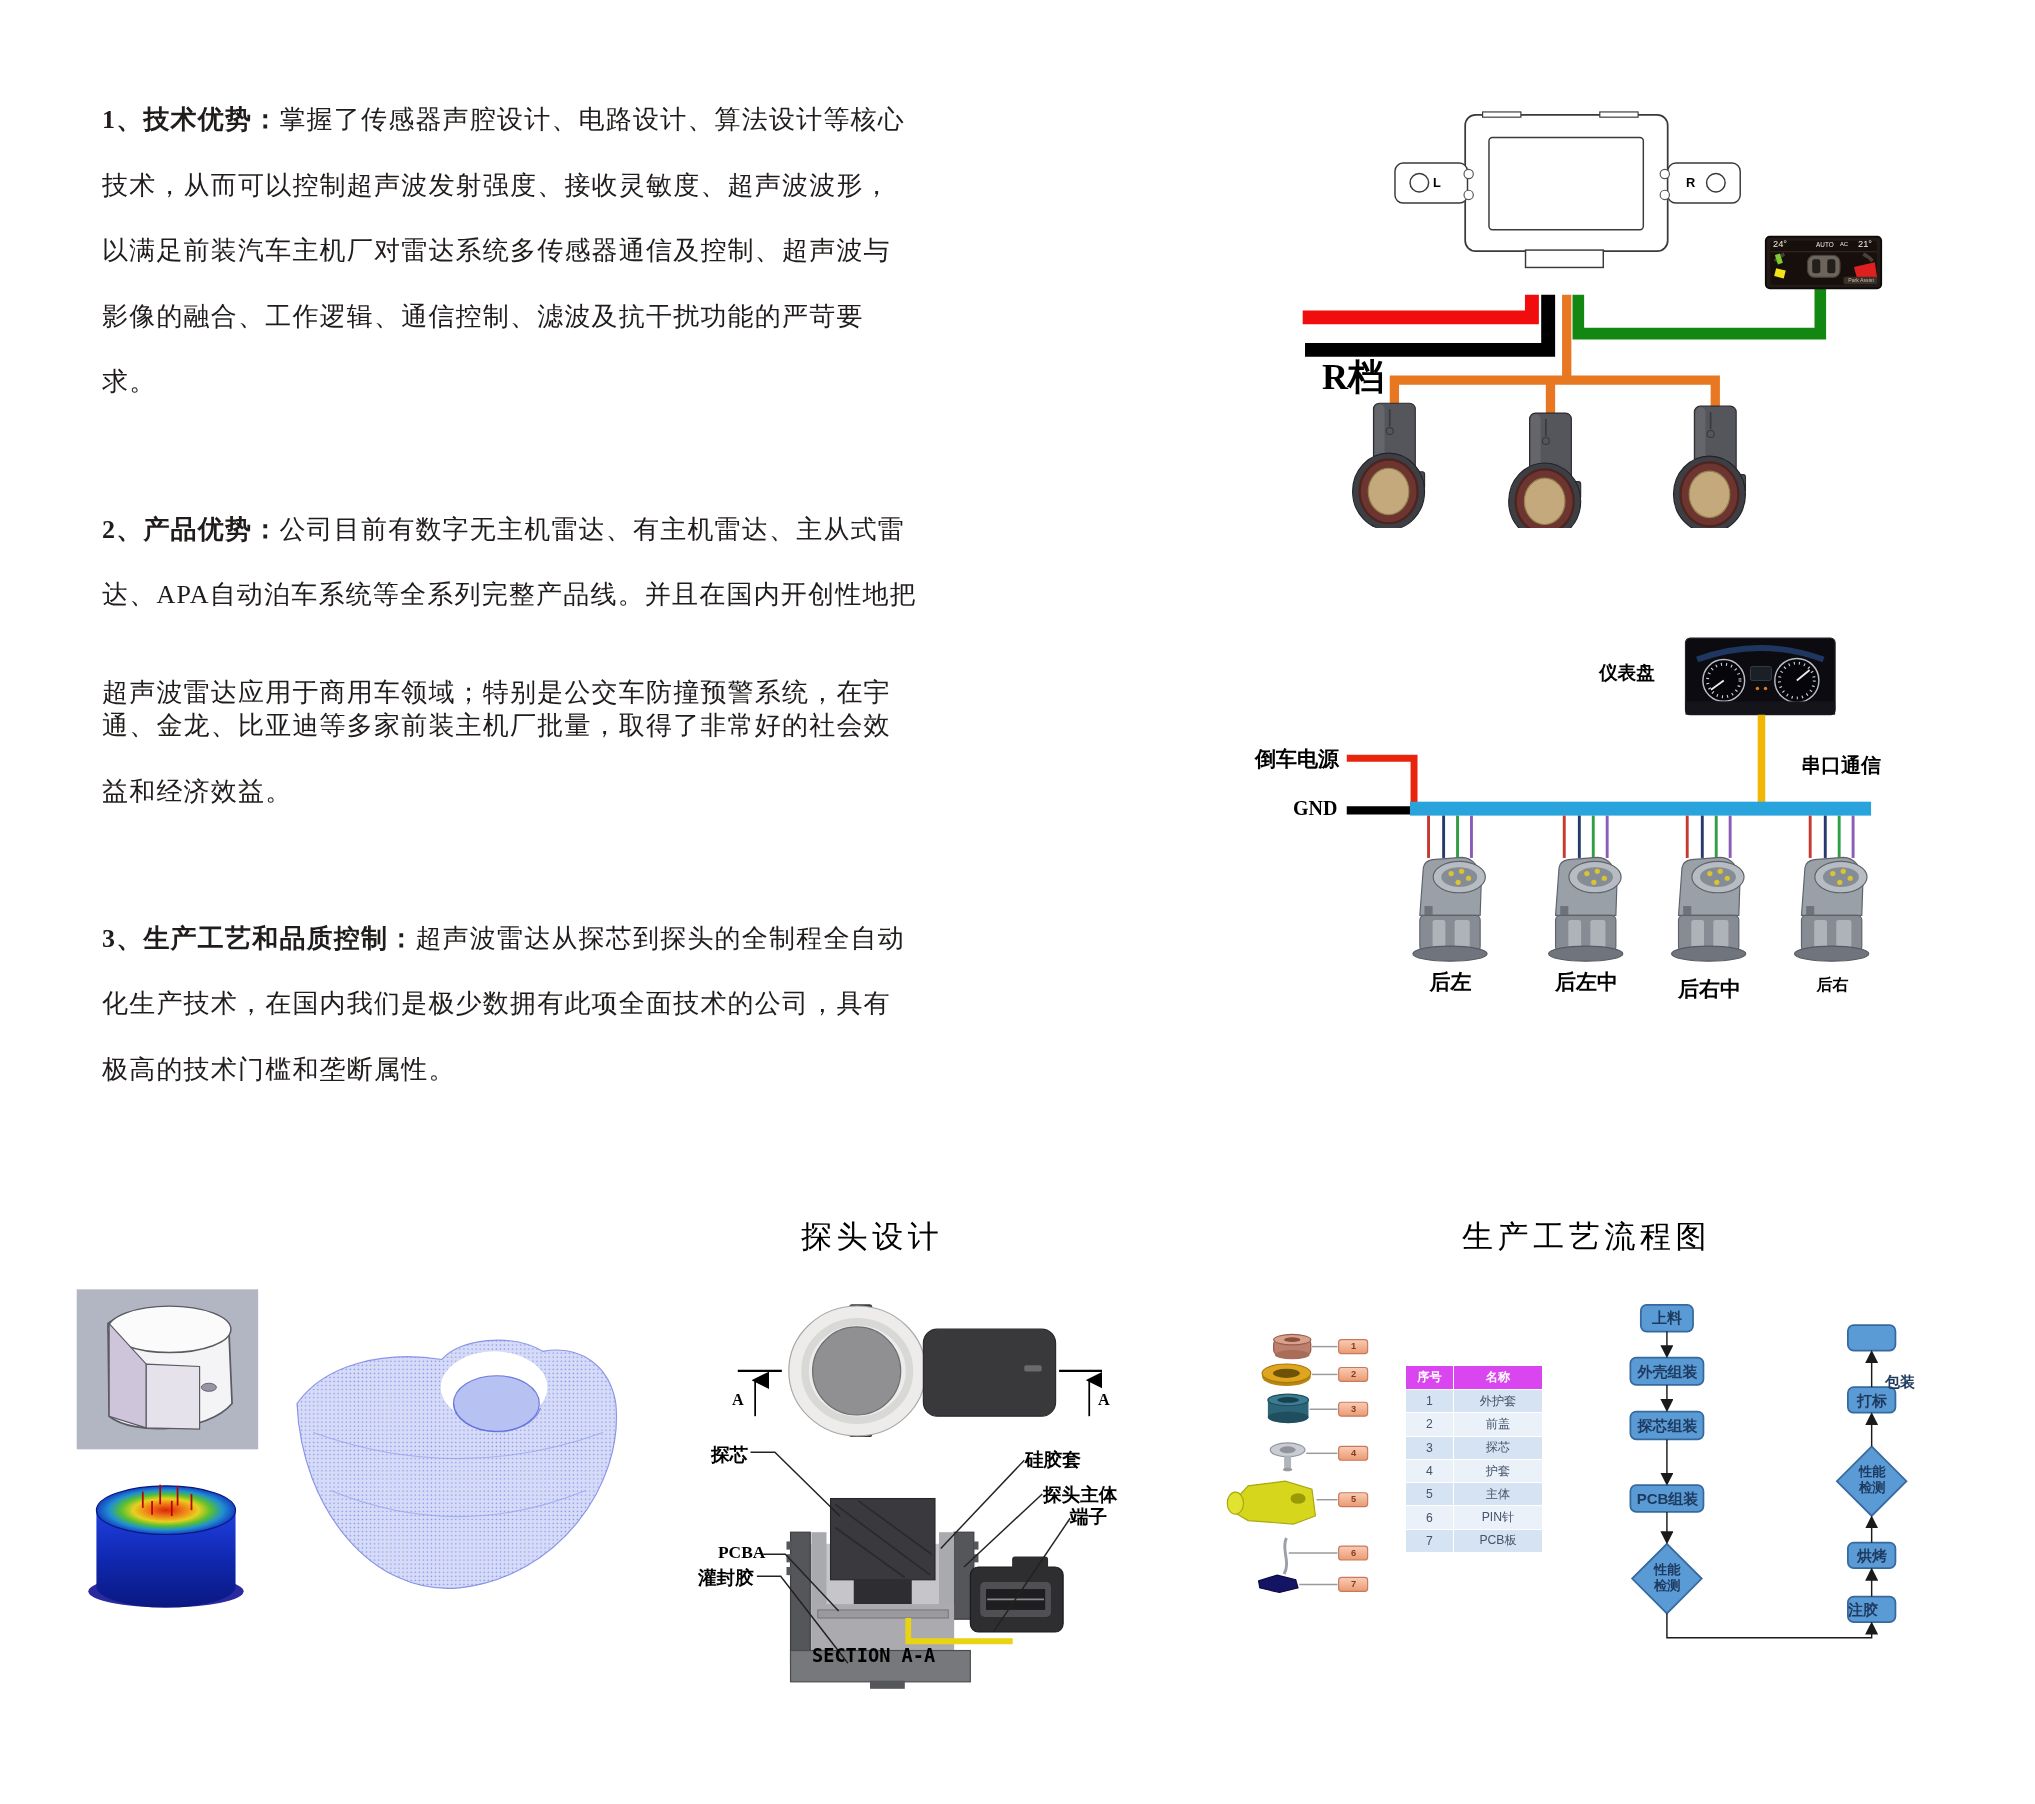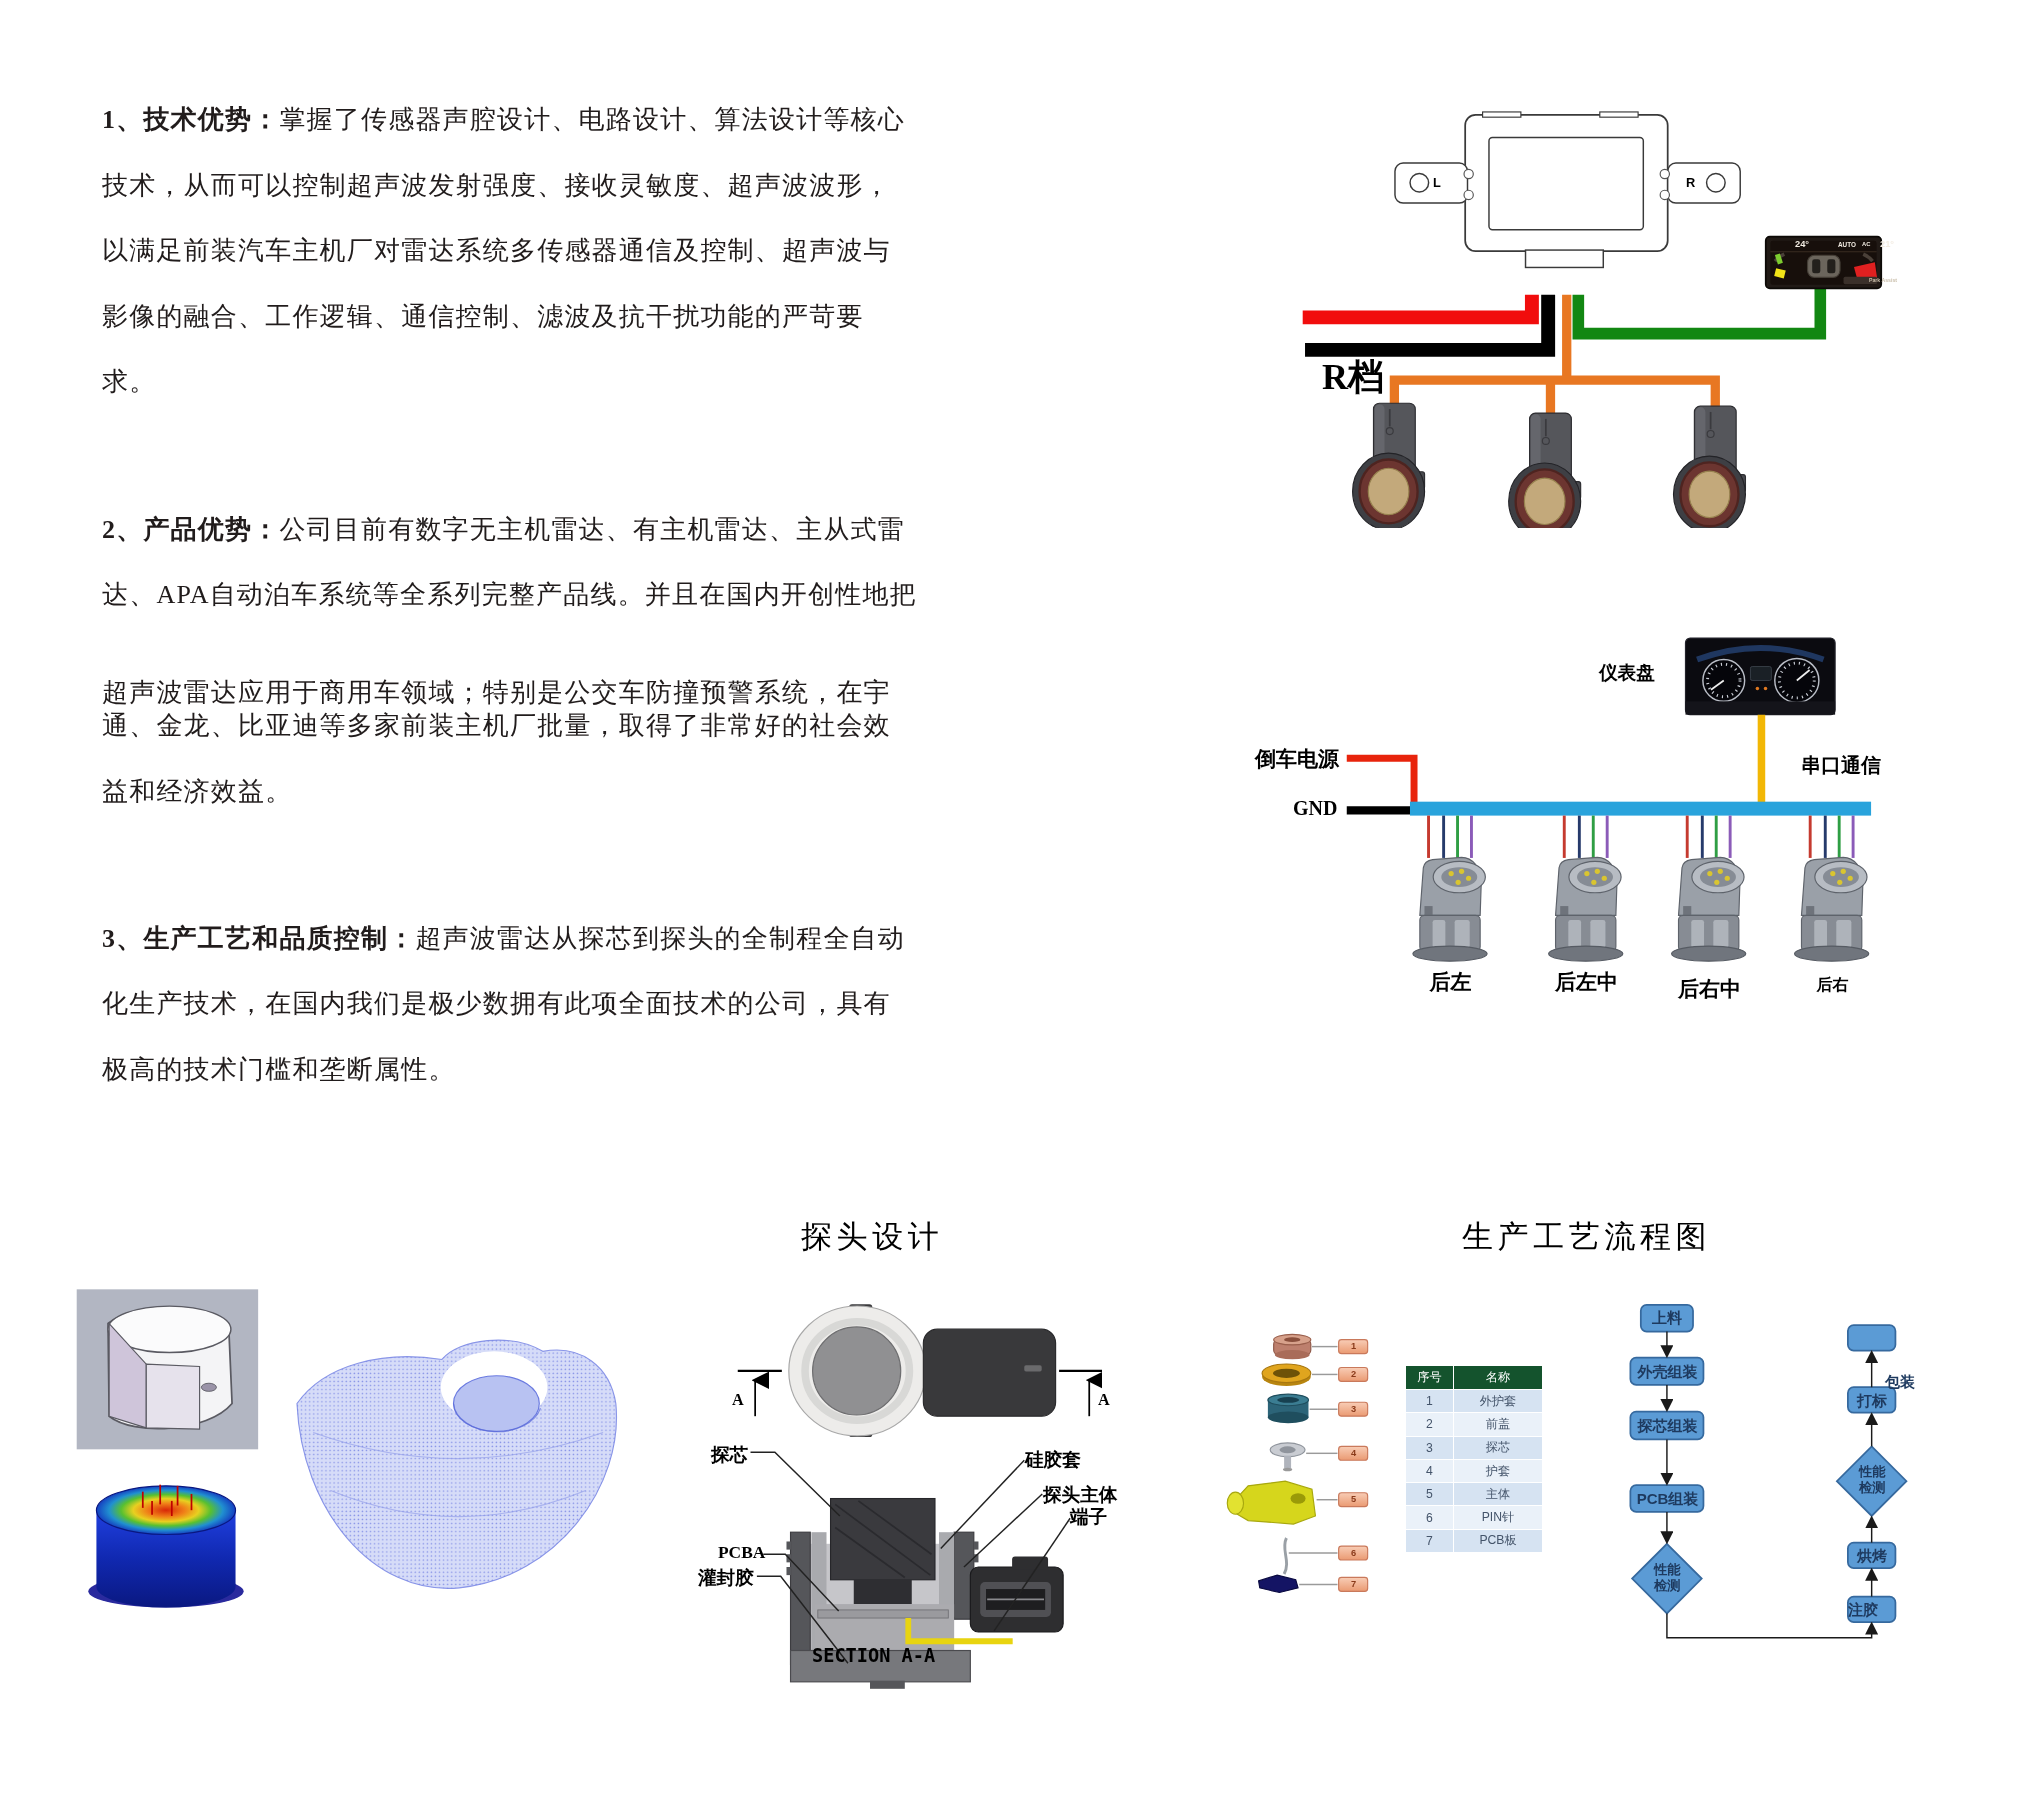--- a/index.html
+++ b/index.html
@@ -18,25 +18,25 @@
   .dlabel{position:absolute;font-weight:bold;color:#000;white-space:nowrap;}
   .center{text-align:center;}
   .serif{font-family:"Liberation Serif","DejaVu Serif",serif;}
   .mono{font-family:"DejaVu Sans Mono","Liberation Mono",monospace;}
   
   .flabel{position:absolute;font-size:15px;font-weight:bold;color:#1e3a5f;text-align:center;white-space:nowrap;}
   .fdiamond{position:absolute;font-size:13.3px;line-height:15.7px;font-weight:bold;color:#1e3a5f;text-align:center;}
   .tagnum{position:absolute;width:29px;height:14px;line-height:14px;font-size:9.3px;font-weight:bold;
      color:#8a3a1a;text-align:center;}
   
-  .disp-t{position:absolute;color:#f2ece2;font-weight:bold;margin-left:22px;}
+  .disp-t{position:absolute;color:#f2ece2;font-weight:normal;}
   
   .ptable{position:absolute;left:1405px;top:1365px;width:138px;border-collapse:collapse;
      font-size:12.2px;color:#44546a;text-align:center;}
-  .ptable th{background:#14532d;color:#ffffff;font-weight:normal;height:21px;border:1.2px solid #ffffff;}
+  .ptable th{background:#d946ef;color:#ffffff;font-weight:bold;height:21px;border:1.2px solid #ffffff;}
   .ptable td{height:20.3px;border:1.2px solid #ffffff;}
   .ptable tr.odd td{background:#d6e3f2;}
   .ptable tr.even td{background:#eaf1f9;}
 </style>
 </head>
 <body>
 
 <div class="page">
 
   <div>

